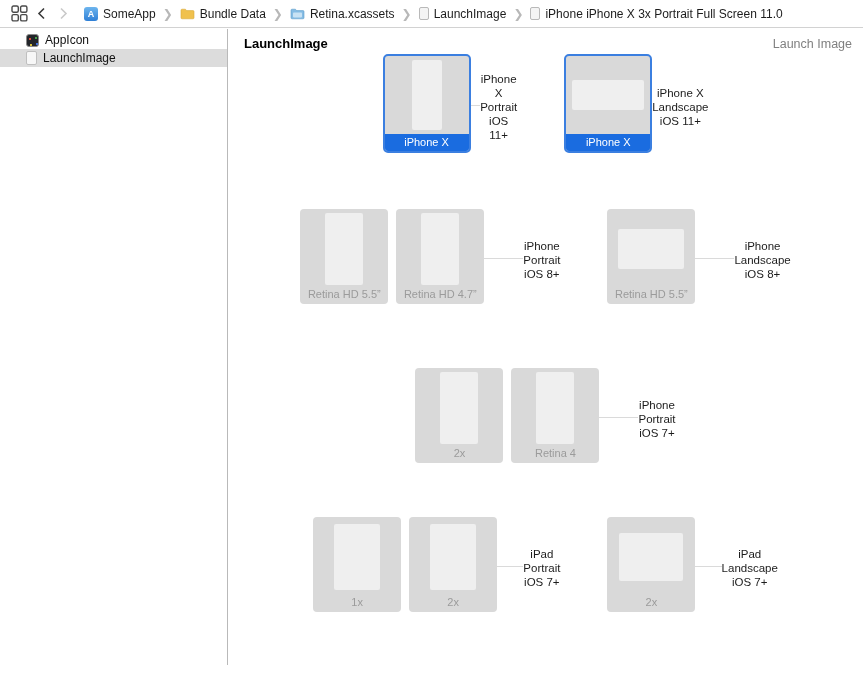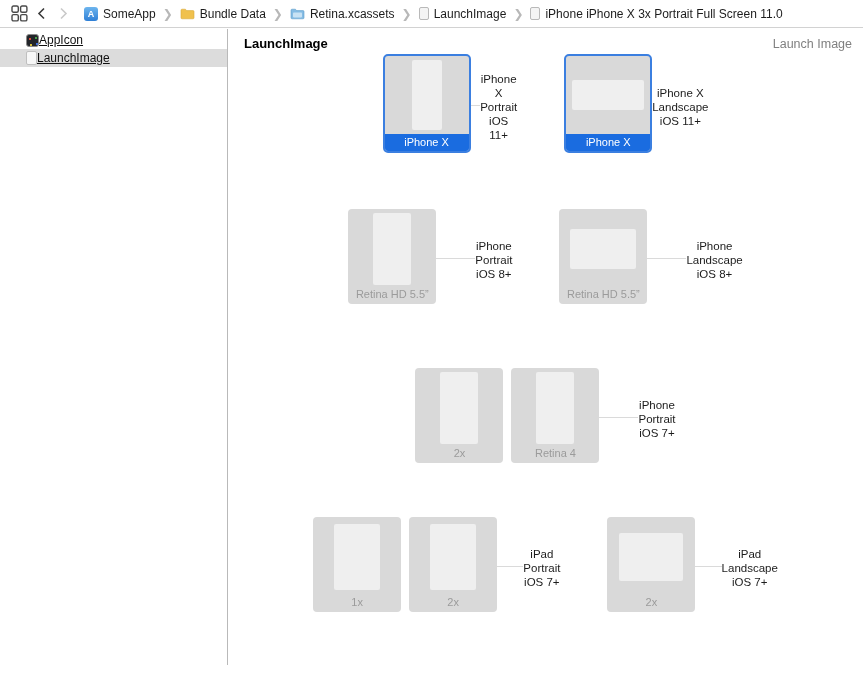--- a/index.html
+++ b/index.html
@@ -16,22 +16,22 @@
   .crumb .lbl { font-size:12px; color:#1c1c1c; white-space:nowrap; }
   .crumb-sep { color:#b8b8b8; font-size:12px; padding:0 5px; }
 
   .mini-app-icon { width:14px; height:14px; border-radius:3px;
     background:linear-gradient(180deg,#6db5ee,#2e7fd6); color:#fff; font-size:9px; font-weight:bold;
     display:flex; align-items:center; justify-content:center; }
   .doc-icon { width:10px; height:13px; background:#f4f4f4; border:1px solid #b9b9b9; border-radius:2px; }
 
   
   .sidebar { position:absolute; top:29px; left:0; width:227px; bottom:0; background:#fff; padding-top:2px; }
-  .side-row { display:flex; align-items:center; height:18px; padding-left:26px;
-              font-size:12px; color:#111; cursor:default;text-decoration:underline; }
+  .side-row { display:flex; align-items:center; gap:6px; height:18px; padding-left:26px;
+              font-size:12px; color:#111; cursor:default; }
   .side-row.selected { background:#dcdcdc; }
   .mini-appicon-asset { width:13px; height:13px; border-radius:3px; border:1px solid #8a8a8a; background-color:#23252a;
     background-image:
       radial-gradient(circle 2px at 3px 4px,  #d84a3a 60%, rgba(0,0,0,0) 61%),
       radial-gradient(circle 2px at 9px 3px,  #4aa34a 60%, rgba(0,0,0,0) 61%),
       radial-gradient(circle 2px at 10px 9px, #3a6cd8 60%, rgba(0,0,0,0) 61%),
       radial-gradient(circle 2px at 4px 10px, #d8c03a 60%, rgba(0,0,0,0) 61%); }
   .mini-doc-asset { width:11px; height:14px; background:#f7f7f7; border:1px solid #bfbfbf; border-radius:2px; }
   .v-divider { position:absolute; left:227px; top:29px; width:1px; height:636px; background:#b9b9b9; }
 
@@ -172,20 +172,24 @@
       </div>
     </div>
 
     <div class="grid-row" style="top:180px">
       <div class="group">
         <div class="wells">
           <div class="well">
             <div class="inner iph-p"></div>
             <div class="wlabel">Retina HD 5.5”</div>
           </div>
+          <div class="well">
+            <div class="inner iph-p"></div>
+            <div class="wlabel">Retina HD 4.7”</div>
+          </div>
         </div>
         <div class="sep"></div>
         <div class="caption">
           <span>iPhone Portrait</span>
             <span>iOS 8+</span>
         </div>
       </div>
       <div class="group">
         <div class="wells">
           <div class="well">

